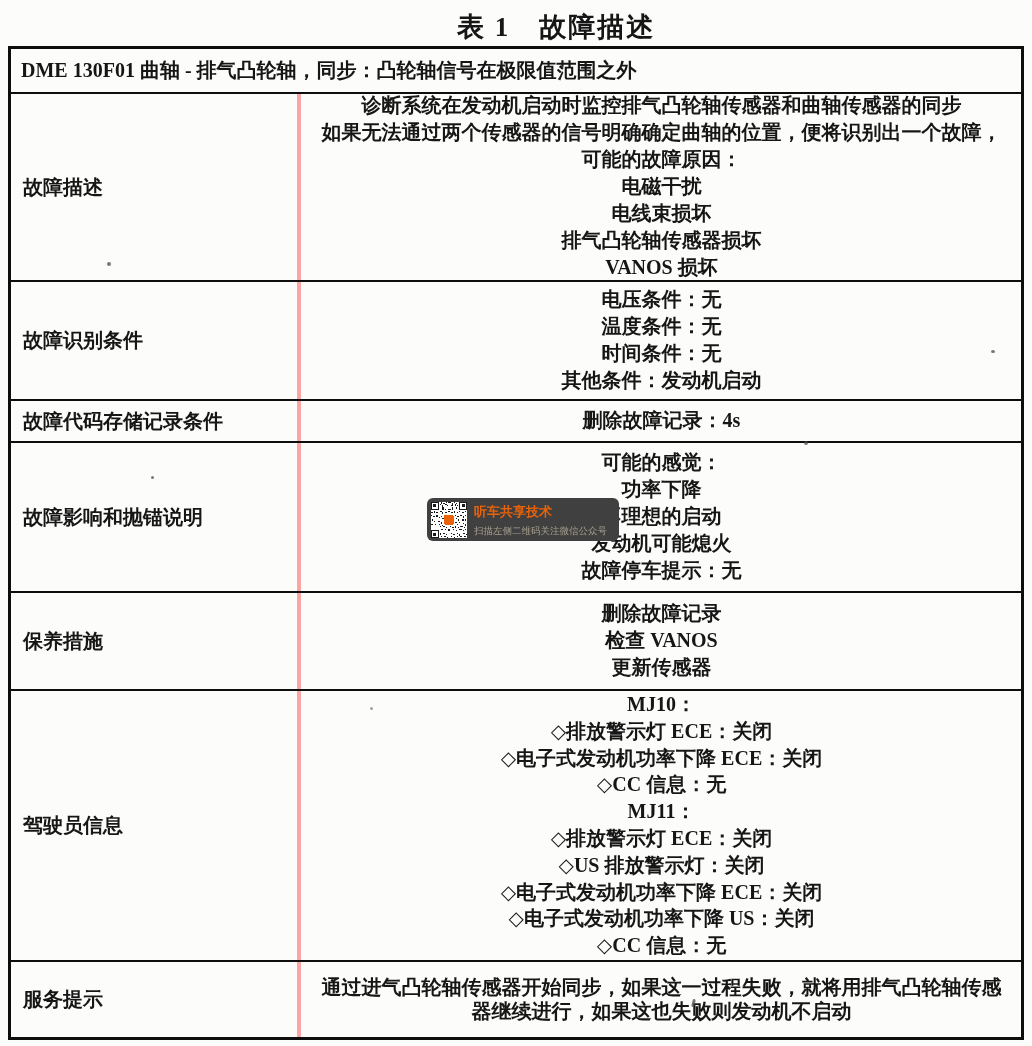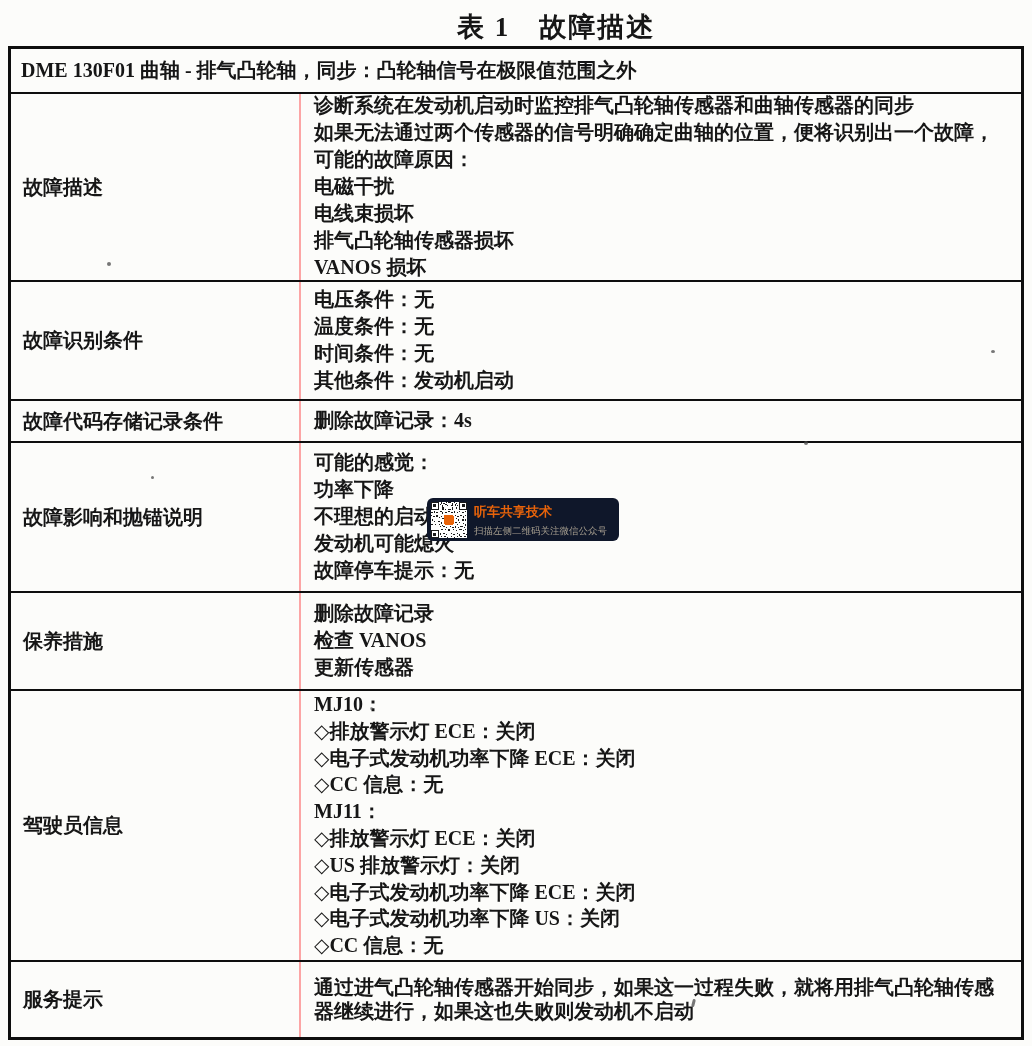--- a/index.html
+++ b/index.html
@@ -51,42 +51,43 @@
   .row-1 { height: 119px; flex: 0 0 119px; }
   .row-2 { height: 42px;  flex: 0 0 42px; }
   .row-3 { height: 150px; flex: 0 0 150px; }
   .row-4 { height: 98px;  flex: 0 0 98px; }
   .row-5 { height: 271px; flex: 0 0 271px; }
   .row-6 { flex: 1; }
   .cell { box-sizing: border-box; font-size: 20px; }
   .cell.label {
     flex: 0 0 290px;
     width: 290px;
-    border-right: 2px solid #fca5a5;
+    border-right: 4px solid #fca5a5;
     display: flex;
     align-items: center;
     padding-left: 12px;
   }
   .cell.content {
     flex: 1;
     display: flex;
     flex-direction: column;
     justify-content: center;
     padding: 3px 12px 4px 13px;
+    text-align: center;
   }
   .line { line-height: 27px; }
   .row-5 .line { line-height: 26.8px; }
   .row-6 .line { line-height: 24px; }
 
   
   .watermark {
     position: absolute;
     left: 427px; top: 498px;
     width: 192px; height: 43px;
-    background: #0f172a;
+    background: #404040;
     border-radius: 6px;
     display: flex;
     align-items: center;
     padding: 0 6px 0 4px;
     box-sizing: border-box;
     font-family: "Liberation Sans", "DejaVu Sans", sans-serif;
   }
   .qr { width: 36px; height: 36px; flex: 0 0 36px; }
   .wm-text { margin-left: 7px; overflow: hidden; }
   .wm-title {

